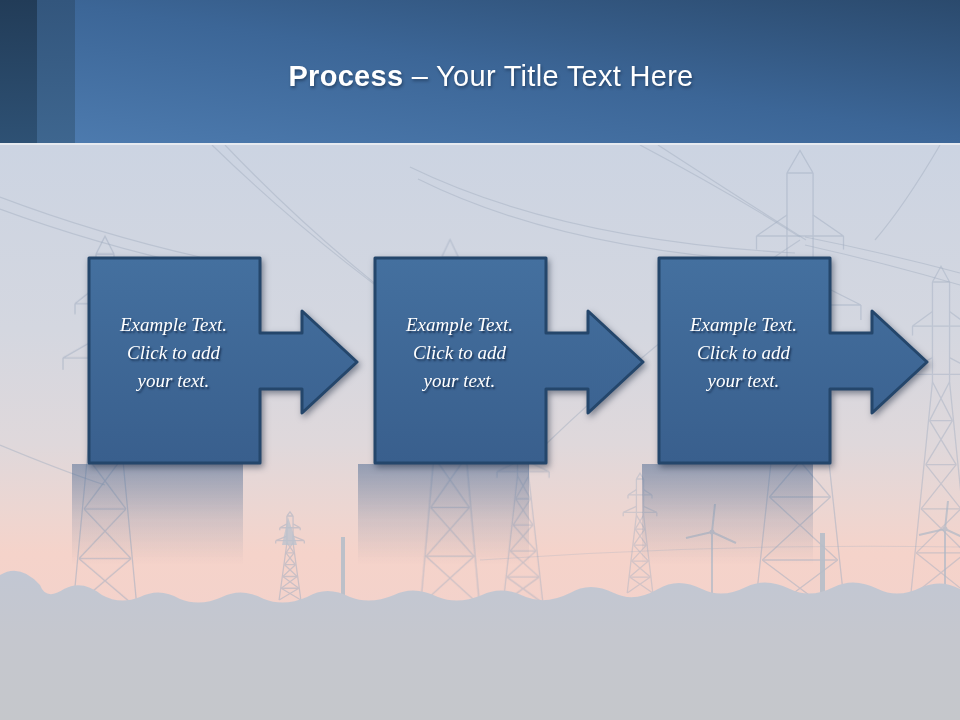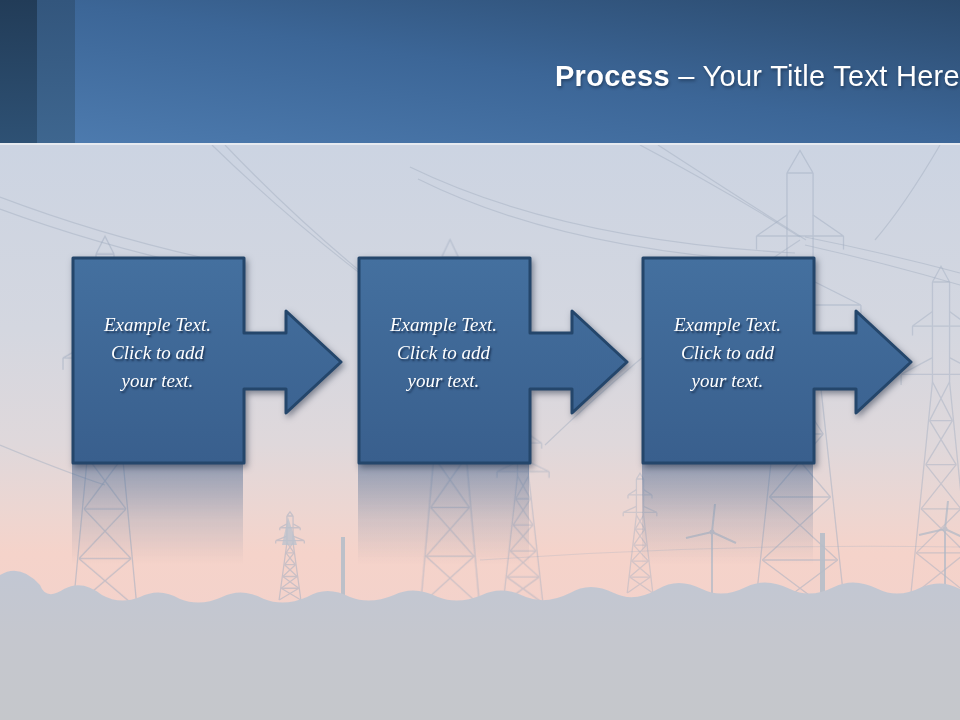--- a/index.html
+++ b/index.html
@@ -3,21 +3,21 @@
 <meta charset="utf-8">
 <style>
   html,body{margin:0;padding:0;background:#9aa0ab;font-family:"Liberation Sans",sans-serif;}
   .slide{position:relative;width:960px;height:720px;overflow:hidden;background:#ccd4e2;}
 
   
   .header{
     position:absolute;top:0;left:0;width:960px;height:145px;
     background:linear-gradient(to bottom left,#2b4a6d 0%,#3c6697 48%,#4e7cb0 100%);
     border-bottom:2px solid #e6eaf0;box-sizing:border-box;
-    display:flex;align-items:center;justify-content:flex-end;
+    display:flex;align-items:center;justify-content:center;
   }
   .band-a{position:absolute;left:0;top:0;width:37px;height:100%;
     background:linear-gradient(to bottom,#223c58,#2e5174);}
   .band-b{position:absolute;left:37px;top:0;width:38px;height:100%;
     background:linear-gradient(to bottom,#33567d,#3e668f);}
   .page-title{
     margin:0 0 4px 22px;padding-top:14px;
     font-size:29px;font-weight:400;color:#ffffff;letter-spacing:.3px;
     text-shadow:1px 2px 3px rgba(10,25,45,.45);
     white-space:pre;
@@ -28,21 +28,21 @@
   .bg{position:absolute;left:0;top:145px;width:960px;height:575px;}
   #pylon path,#turbine path{vector-effect:non-scaling-stroke;}
 
   
   .reflection{
     position:absolute;top:464px;width:171px;height:100px;
     background:linear-gradient(to bottom,rgba(62,94,138,.48) 0%,rgba(96,118,150,.2) 55%,rgba(120,135,160,0) 100%);
   }
 
   
-  .step{position:absolute;top:257px;width:276px;height:212px;}
+  .step{position:absolute;top:257px;width:276px;height:212px;margin-left:16px;}
   .step svg{position:absolute;left:0;top:0;overflow:visible;
     filter:drop-shadow(2px 3px 3px rgba(30,42,64,.5));}
   .step-text{
     position:absolute;left:0;top:0;width:171px;height:205px;
     display:flex;flex-direction:column;justify-content:center;align-items:center;
     padding-bottom:13px;box-sizing:border-box;
   }
   .step-text span{
     display:block;font-family:"Liberation Serif",serif;font-style:italic;
     font-size:19px;line-height:28px;color:#ffffff;

